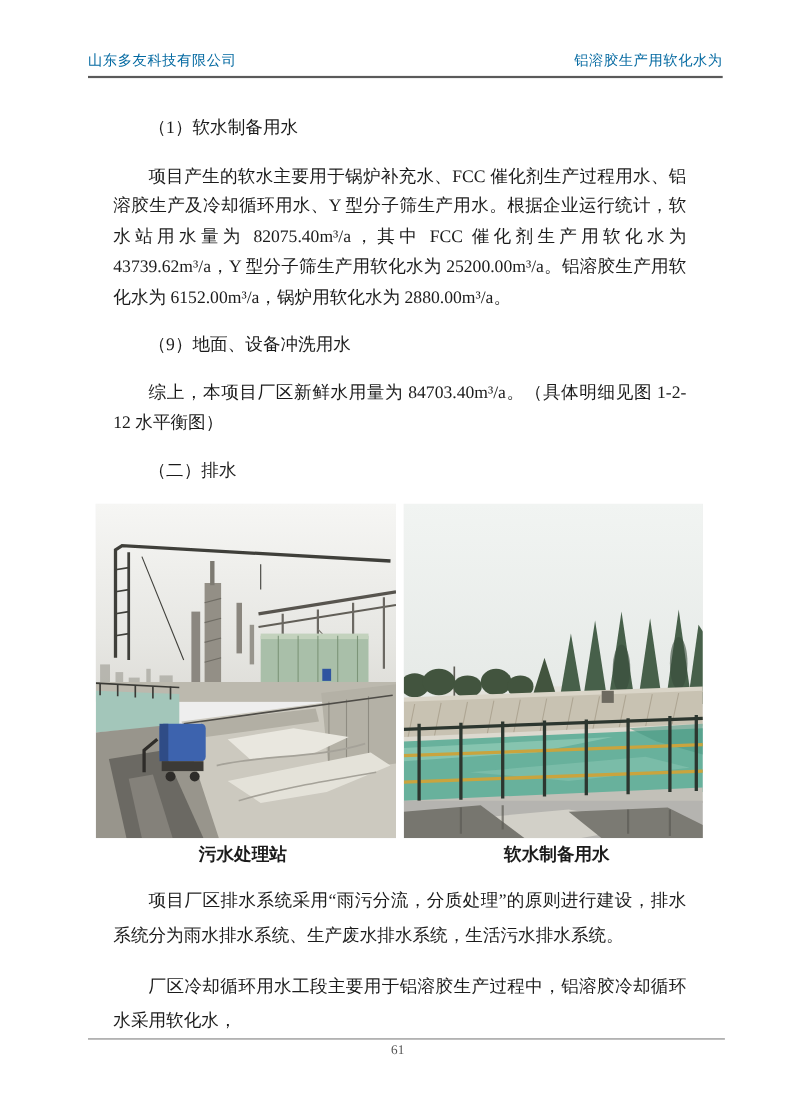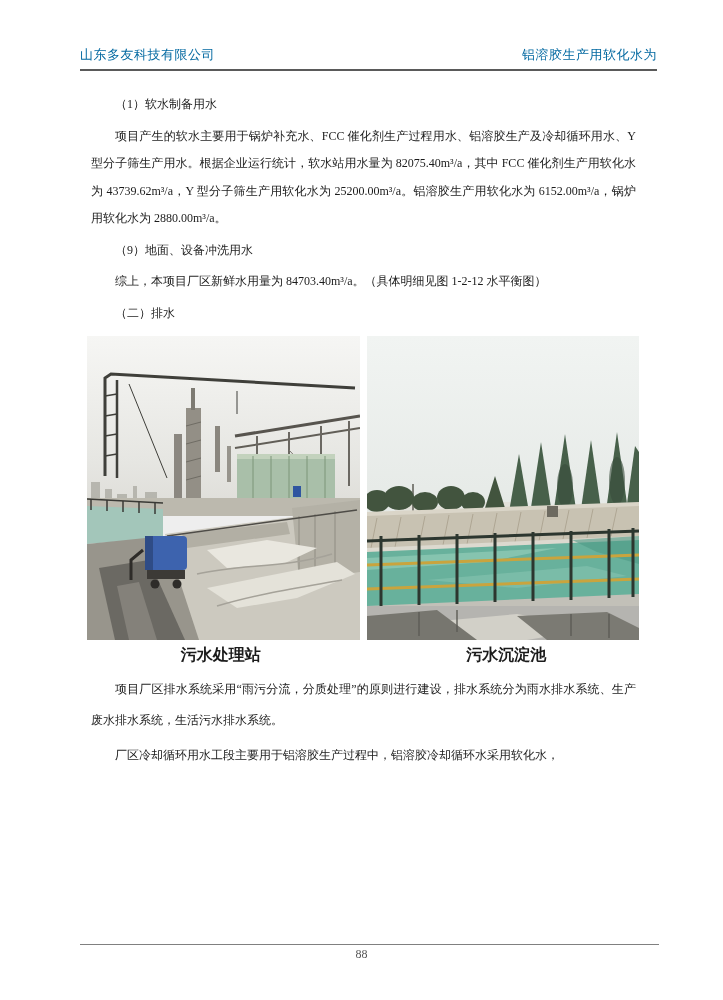--- a/index.html
+++ b/index.html
@@ -8,21 +8,21 @@
     font-family:"Liberation Serif","DejaVu Serif",serif;color:#1b1b1b;overflow:hidden;
   }
   .header{
     position:absolute;top:46px;left:80px;right:66px;
     display:flex;justify-content:space-between;align-items:flex-end;
     font-size:13px;color:#0369a1;letter-spacing:.5px;
     border-bottom:2px solid #5a5a5a;padding-bottom:5px;
   }
   .content{position:absolute;top:87px;left:87px;width:553px;}
   .content p,.content h3{
-    margin:4px;font-size:12px;font-weight:normal;line-height:27.5px;
+    margin:16px;font-size:16px;font-weight:normal;line-height:27.5px;
     text-align:justify;text-indent:2em;color:#1b1b1b;
   }
   .gap-top{margin-top:6px;}
   .photos{display:flex;gap:7px;margin-top:9px;}
   .photo{height:304px;overflow:hidden;background:#eee;flex:none;}
   .photo svg{display:block;}
   .captions{display:flex;gap:18px;margin-top:5px;}
   .caption{flex:1;text-align:center;font-weight:bold;font-size:16px;color:#1b1b1b;}
   .bottom-paras p{line-height:31px;}
   .bottom-paras{margin-top:8px;}
@@ -215,24 +215,24 @@
             <g stroke="#5d5c56" stroke-width="2" opacity="0.7">
               <path d="M52,276 L52,300 M90,274 L90,296 M204,278 L204,300 M242,278 L242,302"></path>
             </g>
           </g>
         </svg>
       </div>
     </div>
 
     <div class="captions">
       <div class="caption">污水处理站</div>
-      <div class="caption">污水沉淀池</div>
+      <div class="caption">软水制备用水</div>
     </div>
 
     <div class="bottom-paras">
       <p>项目厂区排水系统采用“雨污分流，分质处理”的原则进行建设，排水系统分为雨水排水系统、生产废水排水系统，生活污水排水系统。</p>
       <p>厂区冷却循环用水工段主要用于铝溶胶生产过程中，铝溶胶冷却循环水采用软化水，</p>
     </div>
   </div>
 
   <div class="footer-rule"></div>
-  <div class="page-number">88</div>
+  <div class="page-number">61</div>
 </div>
 
 </body></html>

